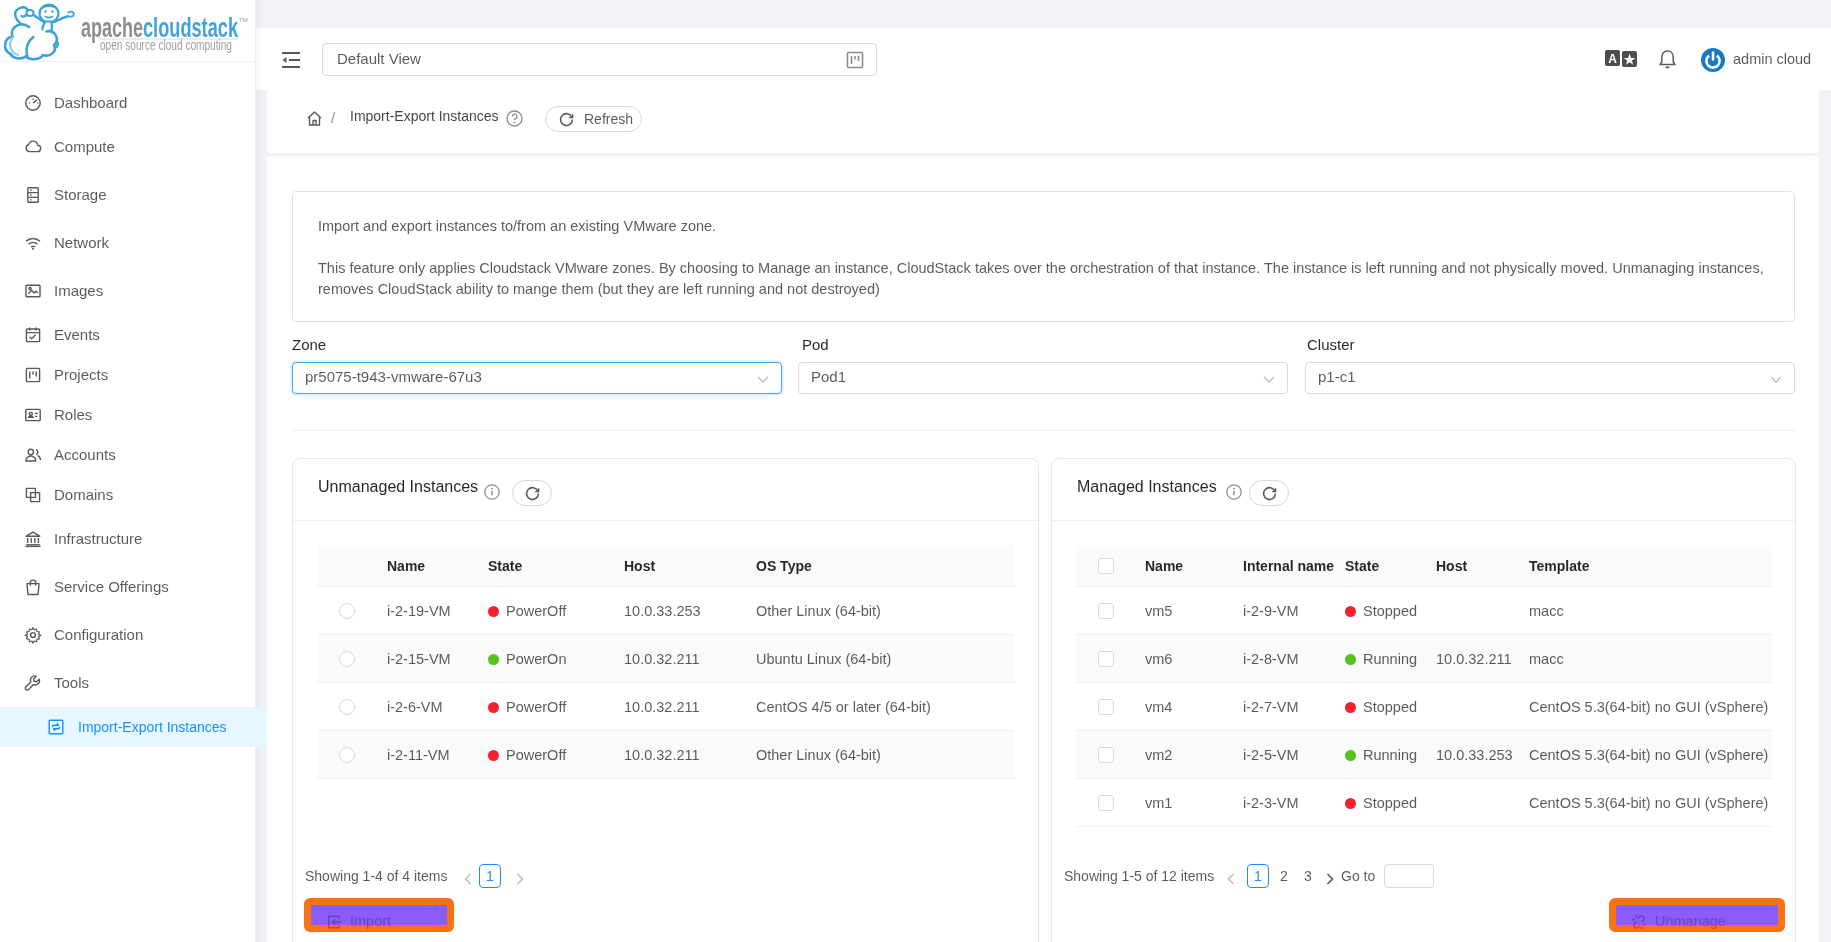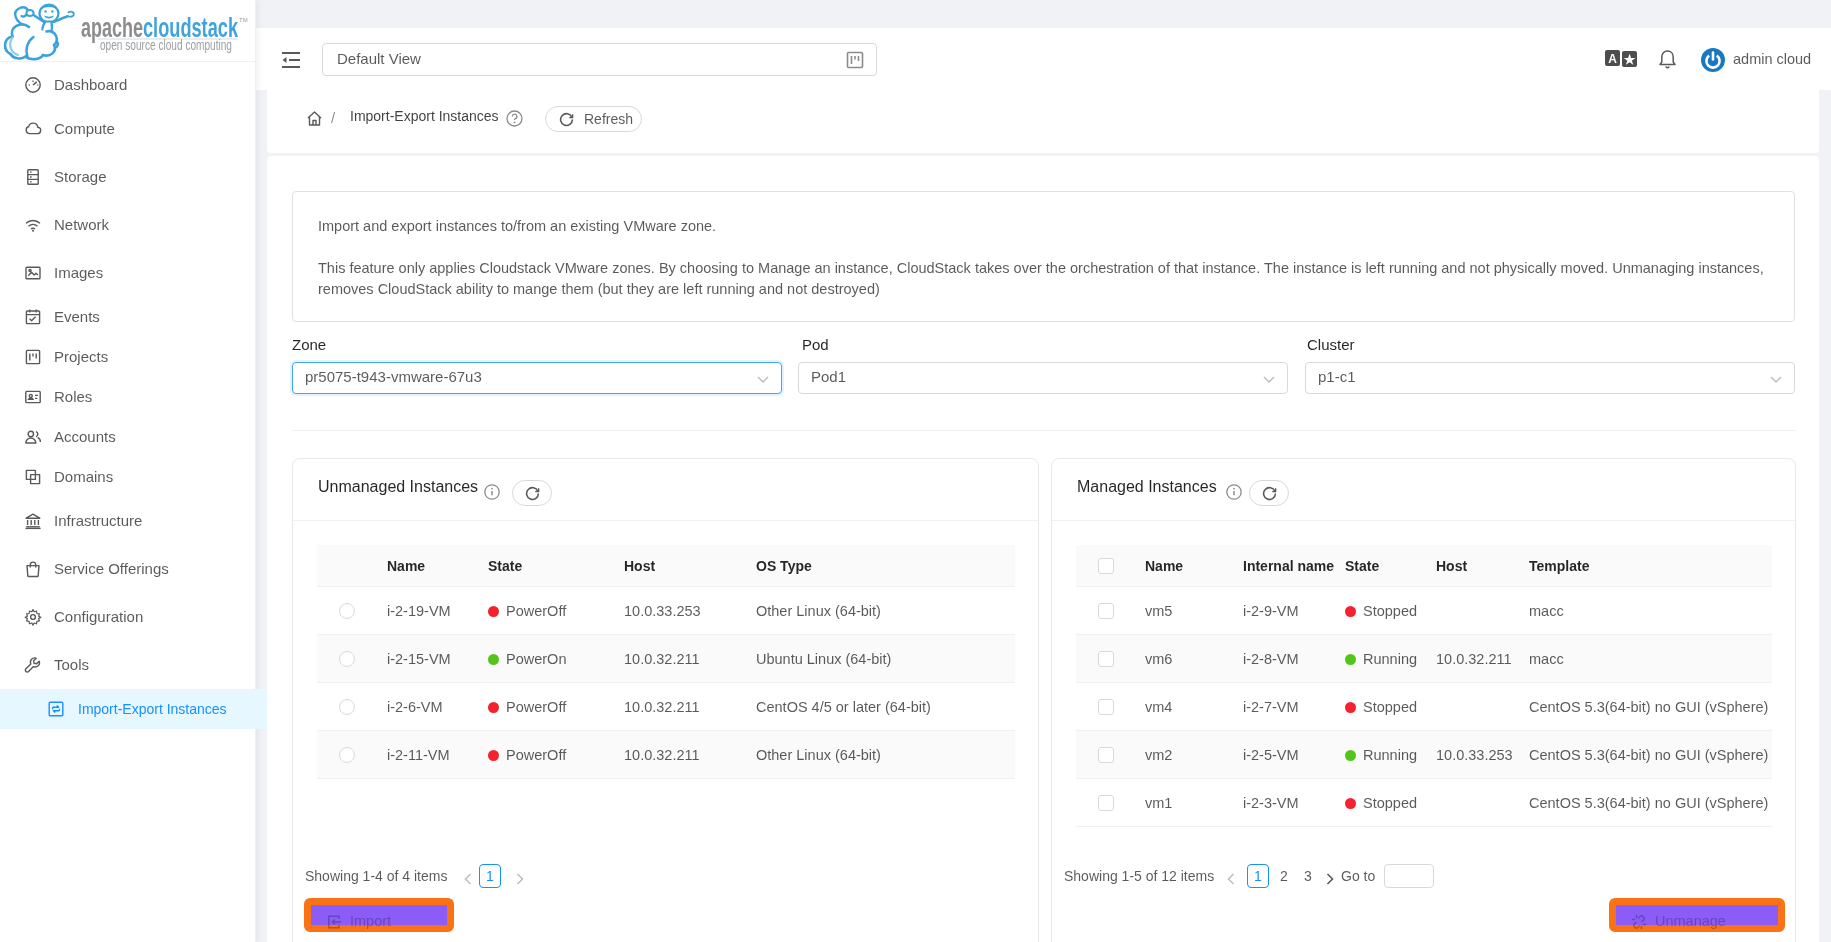--- a/index.html
+++ b/index.html
@@ -8,21 +8,21 @@
 .abs { position:absolute; }
 
 
 #header { position:absolute; left:256px; top:0; width:1575px; height:62px; background:#fff;margin-top:28px; }
 #dvbox { position:absolute; left:66px; top:15px; width:555px; height:33px; border:1px solid #d9d9d9; border-radius:4px; background:#fff; }
 #dvbox .txt { position:absolute; left:14px; top:6px; font-size:15px; color:rgba(0,0,0,0.65); }
 
 
 #sidebar { position:absolute; left:0; top:0; width:256px; height:942px; background:#fff; border-right:1px solid #f0f0f0; box-shadow:2px 0 6px rgba(0,21,41,0.06);text-decoration:underline; }
 #logo { position:absolute; left:0; top:0; width:255px; height:62px; border-bottom:1px solid #f0f0f0; }
-#menu { position:absolute; top:50px; left:0; width:298px; padding-top:15px; display:flex; flex-direction:column;justify-content:flex-end; }
+#menu { position:absolute; top:68px; left:0; width:298px; padding-top:15px; display:flex; flex-direction:column;justify-content:flex-end; }
 .mi { position:relative; height:40px; line-height:40px; font-size:15px; color:rgba(0,0,0,0.65); white-space:nowrap; }
 .mi.sub { margin:4px 0; }
 .mi .ic { position:absolute; left:24px; top:11px; width:18px; height:18px; }
 .mi .lb { position:absolute; left:54px; top:0; }
 .mi .arrow { position:absolute; right:18px; top:17px; width:10px; height:6px; }
 .mi.child .ic { left:48px; top:12px; width:16px; height:16px; }
 .mi.child { font-size:14px; }
 .mi.child .lb { left:78px; }
 .mi.active { background:#e6f7ff; color:#1890ff; }
 .mi.active::after { content:""; position:absolute; right:0; top:0; bottom:0; width:3px; background:#1890ff; }

